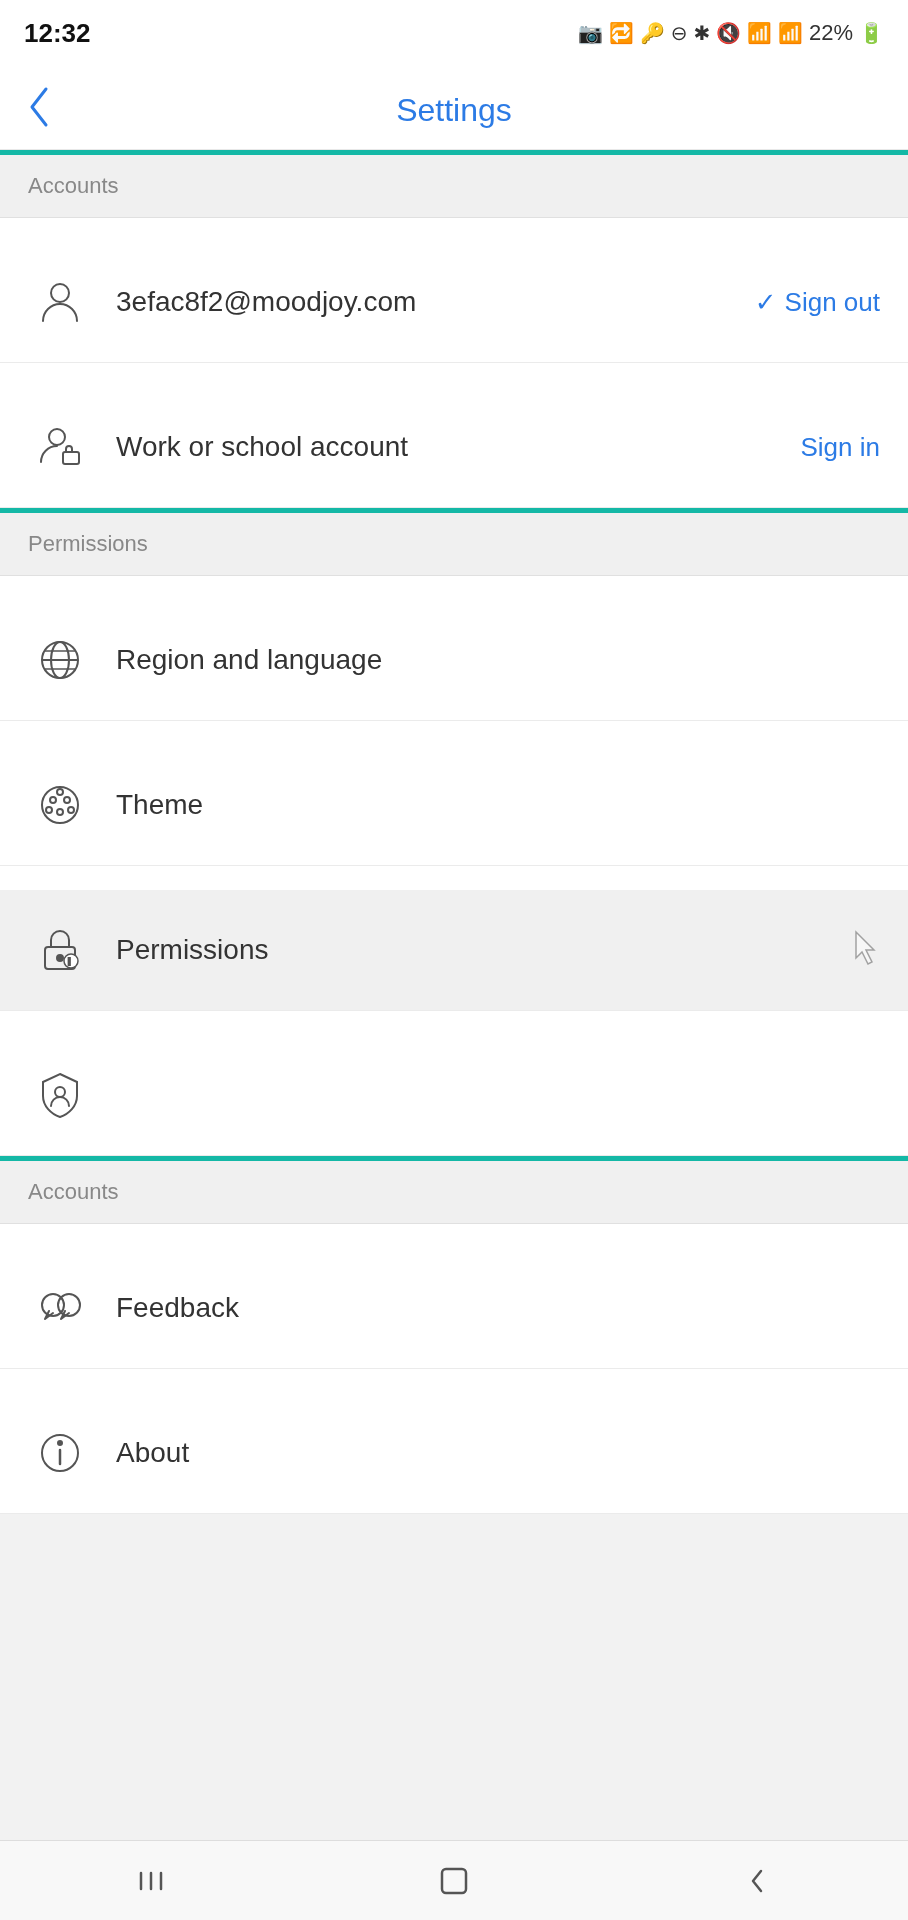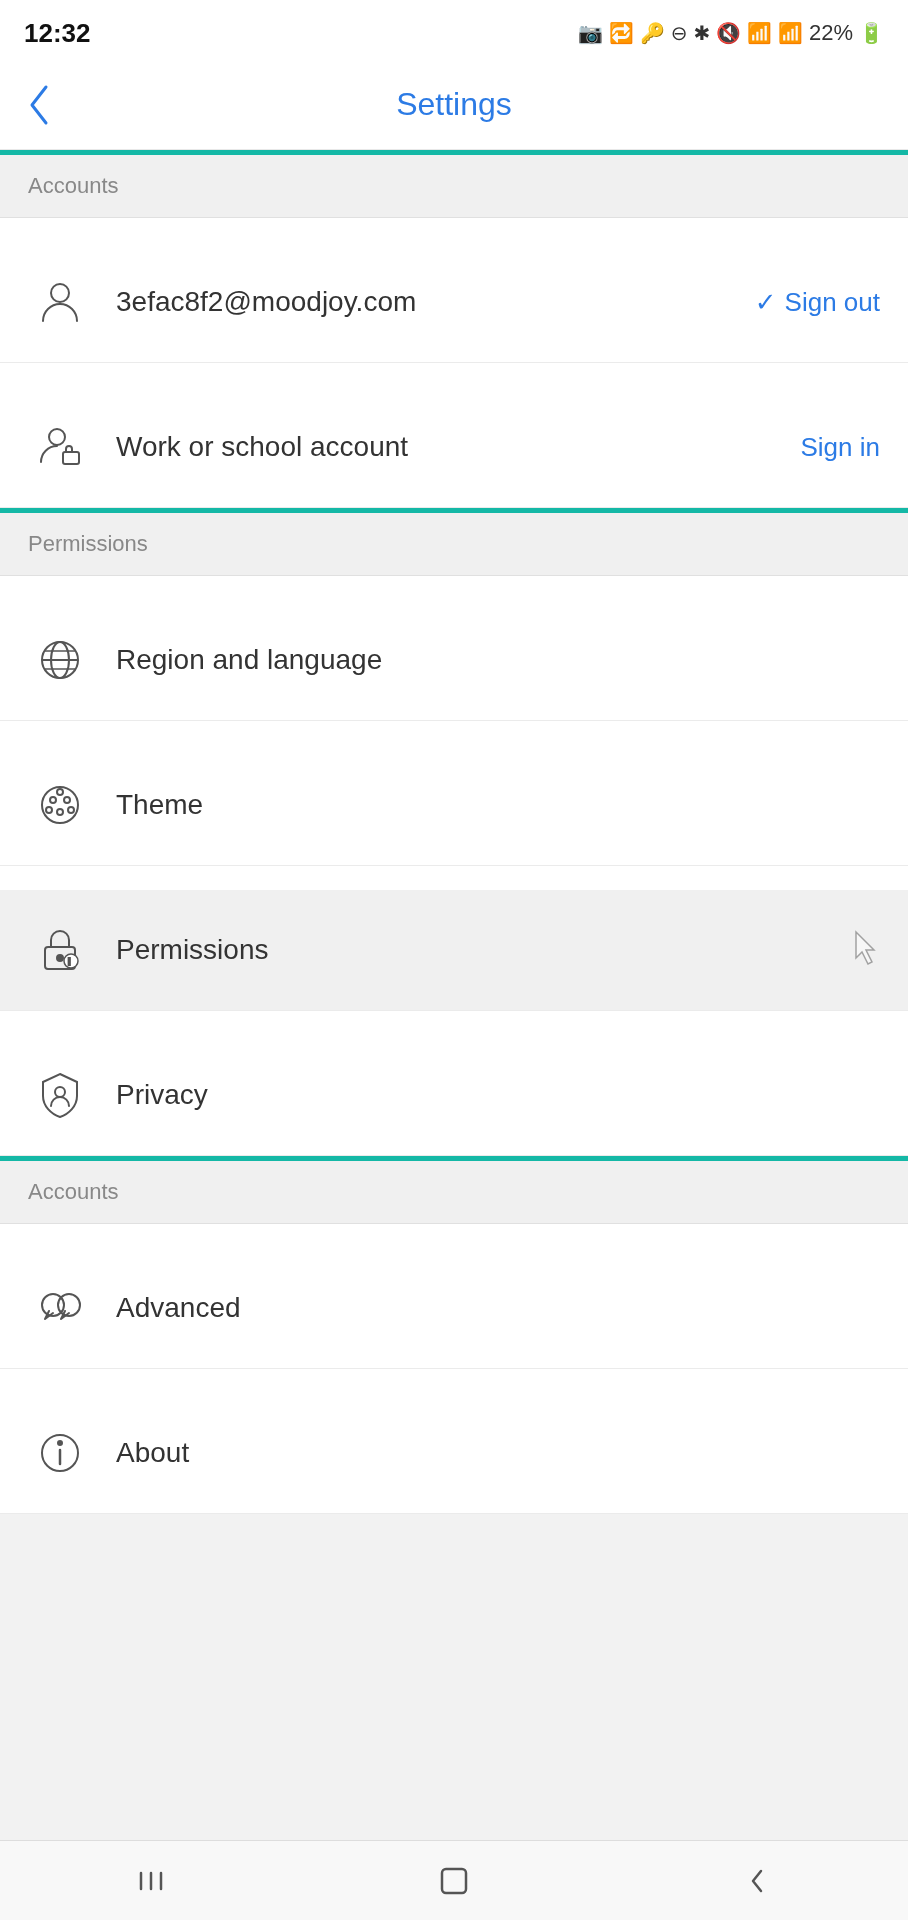--- a/index.html
+++ b/index.html
@@ -38,21 +38,21 @@
     }
     .status-icons .battery-pct {
       font-size: 22px;
       font-weight: 500;
     }
 
     
     .header {
       background: #fff;
       display: flex;
-      align-items: center;
+      align-items: flex-end;
       justify-content: center;
       padding: 20px 24px;
       position: relative;
       border-bottom: 1px solid #e8e8e8;
       height: 90px;
     }
     .back-btn {
       position: absolute;
       left: 24px;
       color: #2c7be5;
@@ -284,40 +284,39 @@
   </div>
 
   <div class="settings-item">
     <div class="item-icon">
       <svg viewBox="0 0 50 50">
         <path d="M25 4 L42 12 L42 26 C42 36 34 44 25 47 C16 44 8 36 8 26 L8 12 Z" stroke="#555" stroke-width="2" fill="none"></path>
         <circle cx="25" cy="22" r="5" stroke="#555" stroke-width="2" fill="none"></circle>
         <path d="M16 36c0-5 4-9 9-9s9 4 9 9" stroke="#555" stroke-width="2" fill="none" stroke-linecap="round"></path>
       </svg>
     </div>
-    <span class="item-label">Privacy</span>
   </div>
 
 </div>
 
 <div class="section-header">
   <span>Accounts</span>
 </div>
 <div class="settings-list">
 
   <div class="settings-item">
     <div class="item-icon">
       <svg viewBox="0 0 50 50">
         <circle cx="18" cy="22" r="11" stroke="#555" stroke-width="2" fill="none"></circle>
         <path d="M14 28 L10 36 L18 30" stroke="#555" stroke-width="2" fill="none" stroke-linecap="round" stroke-linejoin="round"></path>
         <circle cx="34" cy="22" r="11" stroke="#555" stroke-width="2" fill="none"></circle>
         <path d="M30 28 L26 36 L34 30" stroke="#555" stroke-width="2" fill="none" stroke-linecap="round" stroke-linejoin="round"></path>
       </svg>
     </div>
-    <span class="item-label">Advanced</span>
+    <span class="item-label">Feedback</span>
   </div>
 
   <div class="settings-item">
     <div class="item-icon">
       <svg viewBox="0 0 50 50">
         <circle cx="25" cy="25" r="18" stroke="#555" stroke-width="2" fill="none"></circle>
         <line x1="25" y1="22" x2="25" y2="36" stroke="#555" stroke-width="2.5" stroke-linecap="round"></line>
         <circle cx="25" cy="15" r="2" fill="#555"></circle>
       </svg>
     </div>

